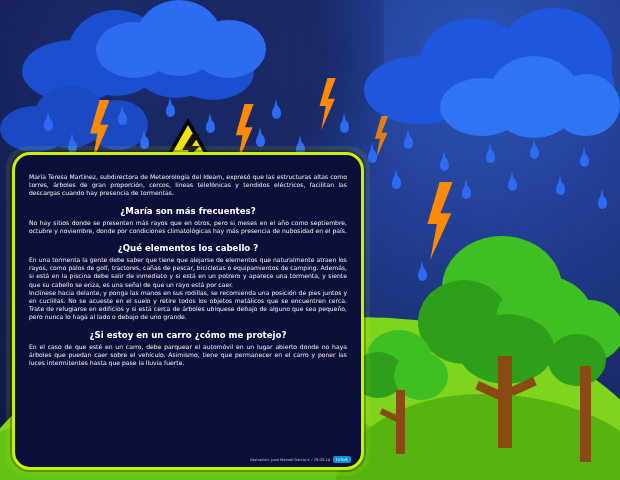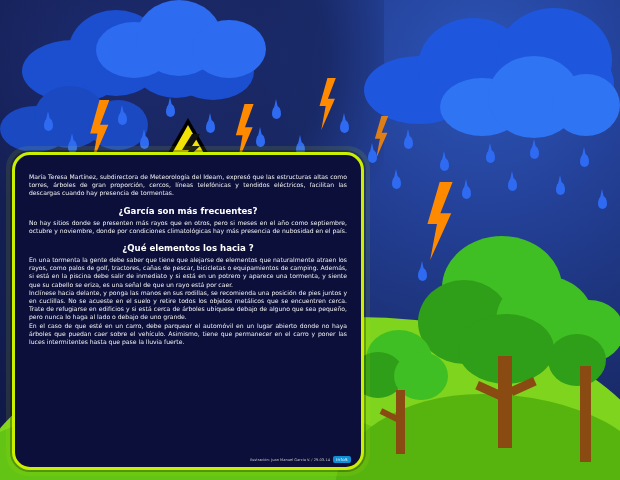--- a/index.html
+++ b/index.html
@@ -249,34 +249,35 @@
       <rect x="20" y="58" width="36" height="2.6" fill="#111111"></rect>
     </svg>
   </div>
 
   <div class="panel-glow"></div>
   <div class="panel">
 
     <div class="intro">María Teresa Martínez, subdirectora de Meteorología del Ideam, expresó que las estructuras altas como torres, árboles de gran proporción, cercos, líneas telefónicas y tendidos eléctricos, facilitan las descargas cuando hay presencia de tormentas.</div>
 
     <div class="qa">
-      <h3>¿García son más frecuentes?</h3>
+      <h3>¿María son más frecuentes?</h3>
       <p>No hay sitios donde se presenten más rayos que en otros, pero si meses en el año como septiembre, octubre y noviembre, donde por condiciones climatológicas hay más presencia de nubosidad en el país.</p>
     </div>
 
     <div class="qa">
-      <h3>¿Qué elementos los hacia ?</h3>
+      <h3>¿Qué elementos los cabello ?</h3>
       <p>En una tormenta la gente debe saber que tiene que alejarse de elementos que naturalmente atraen los rayos, como palos de golf, tractores, cañas de pescar, bicicletas o equipamientos de camping. Además, si está en la piscina debe salir de inmediato y si está en un potrero y aparece una tormenta, y siente que su cabello se eriza, es una señal de que un rayo está por caer.</p>
     </div>
 
     <div class="qa">
       <p>Inclínese hacia delante, y ponga las manos en sus rodillas, se recomienda una posición de pies juntos y en cuclillas. No se acueste en el suelo y retire todos los objetos metálicos que se encuentren cerca. Trate de refugiarse en edificios y si está cerca de árboles ubíquese debajo de alguno que sea pequeño, pero nunca lo haga al lado o debajo de uno grande.</p>
     </div>
 
     <div class="qa">
+      <h3>¿Si estoy en un carro ¿cómo me protejo?</h3>
       <p>En el caso de que esté en un carro, debe parquear el automóvil en un lugar abierto donde no haya árboles que puedan caer sobre el vehículo. Asimismo, tiene que permanecer en el carro y poner las luces intermitentes hasta que pase la lluvia fuerte.</p>
     </div>
 
     <div class="credit">
       <span>Ilustración: Juan Manuel García V. / 29-03-14</span>
       <span class="logo">infoS</span>
     </div>
   </div>
 
 </div>

